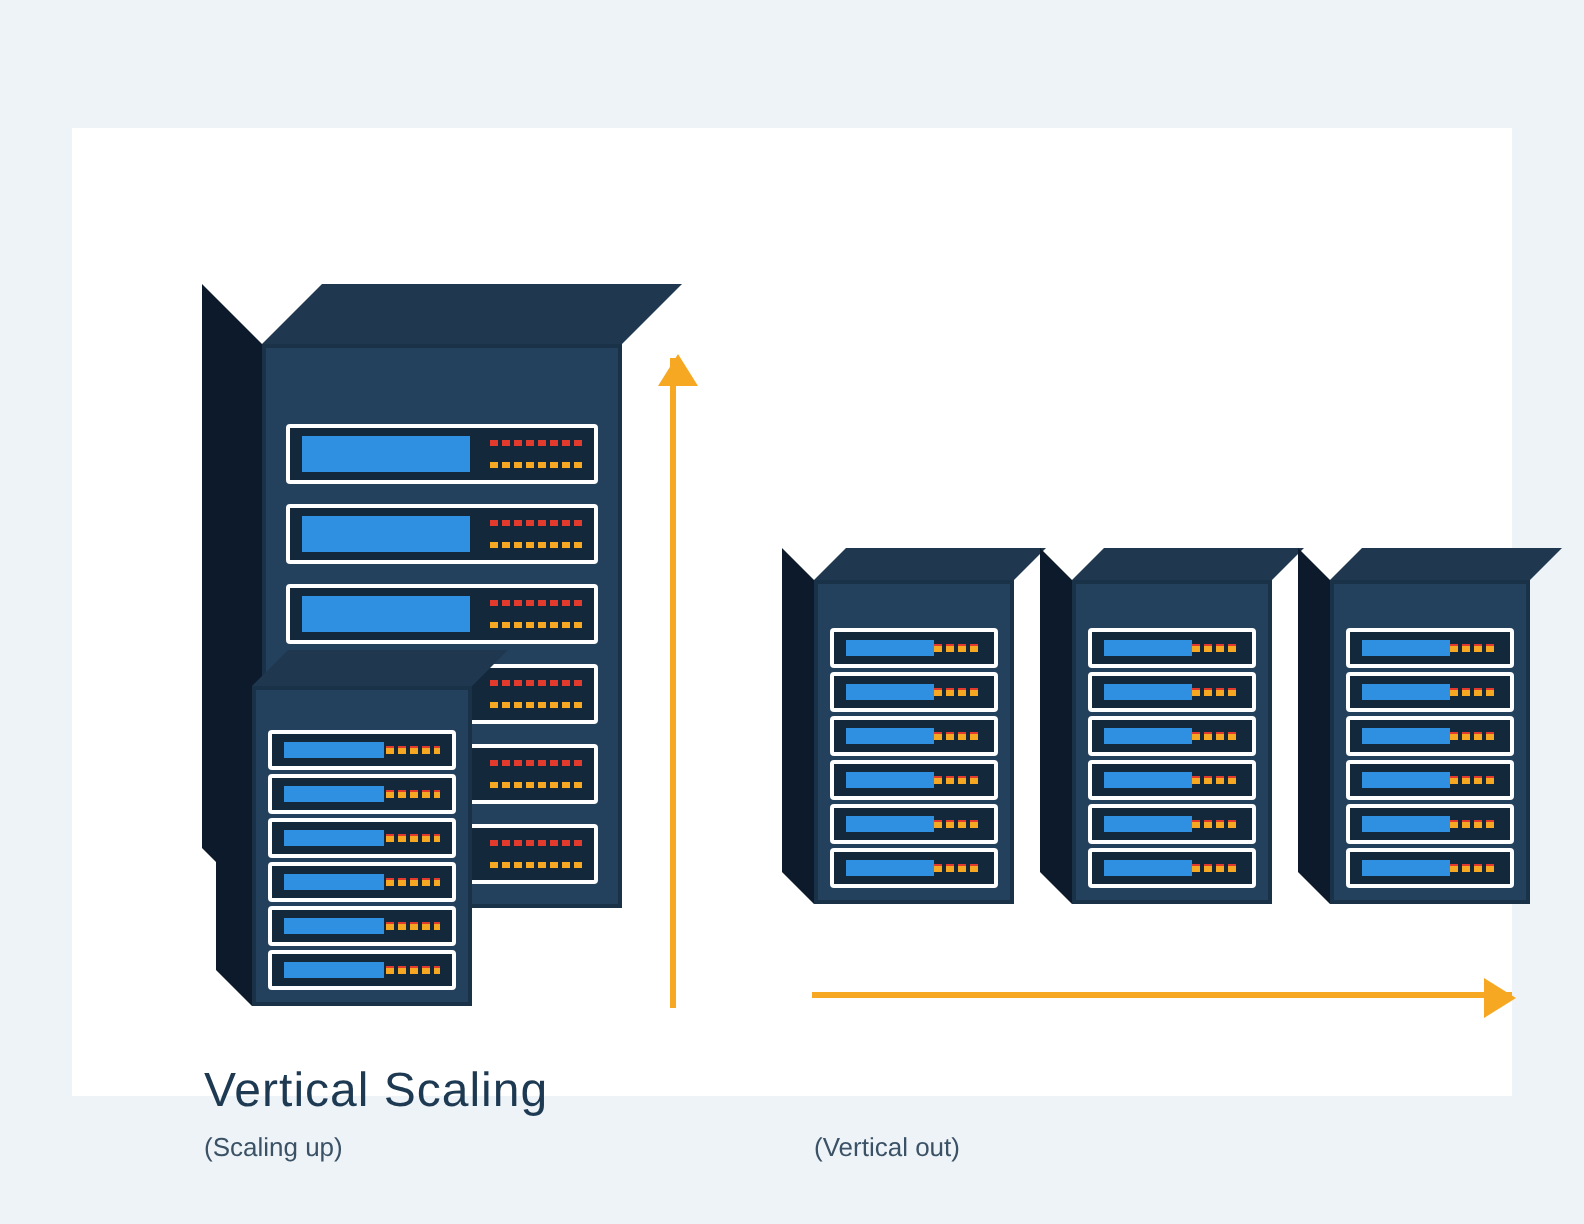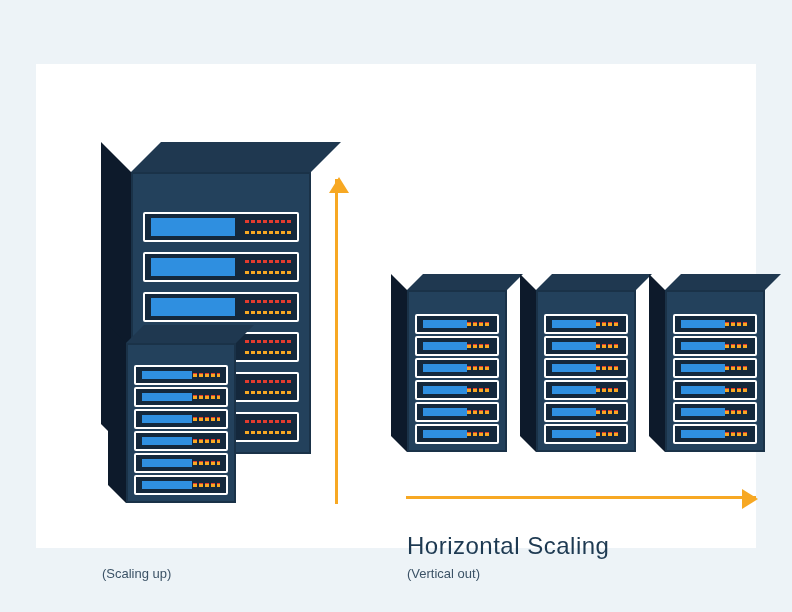--- a/index.html
+++ b/index.html
@@ -267,17 +267,17 @@
           <div class="leds">
             <div class="row1"></div>
             <div class="row2"></div>
           </div>
         </div>
     </div>
   </div>
 
   <div class="arrow-right"></div>
 
+  <div class="title" style="left:66px;top:468px;">Vertical Scaling</div>
   <div class="subtitle" style="left:66px;top:502px;">(Scaling up)</div>
-  <div class="title" style="left:371px;top:468px;">Horizontal Scaling</div>
   <div class="subtitle" style="left:371px;top:502px;">(Vertical out)</div>
 
 </div>
 
 </body></html>

